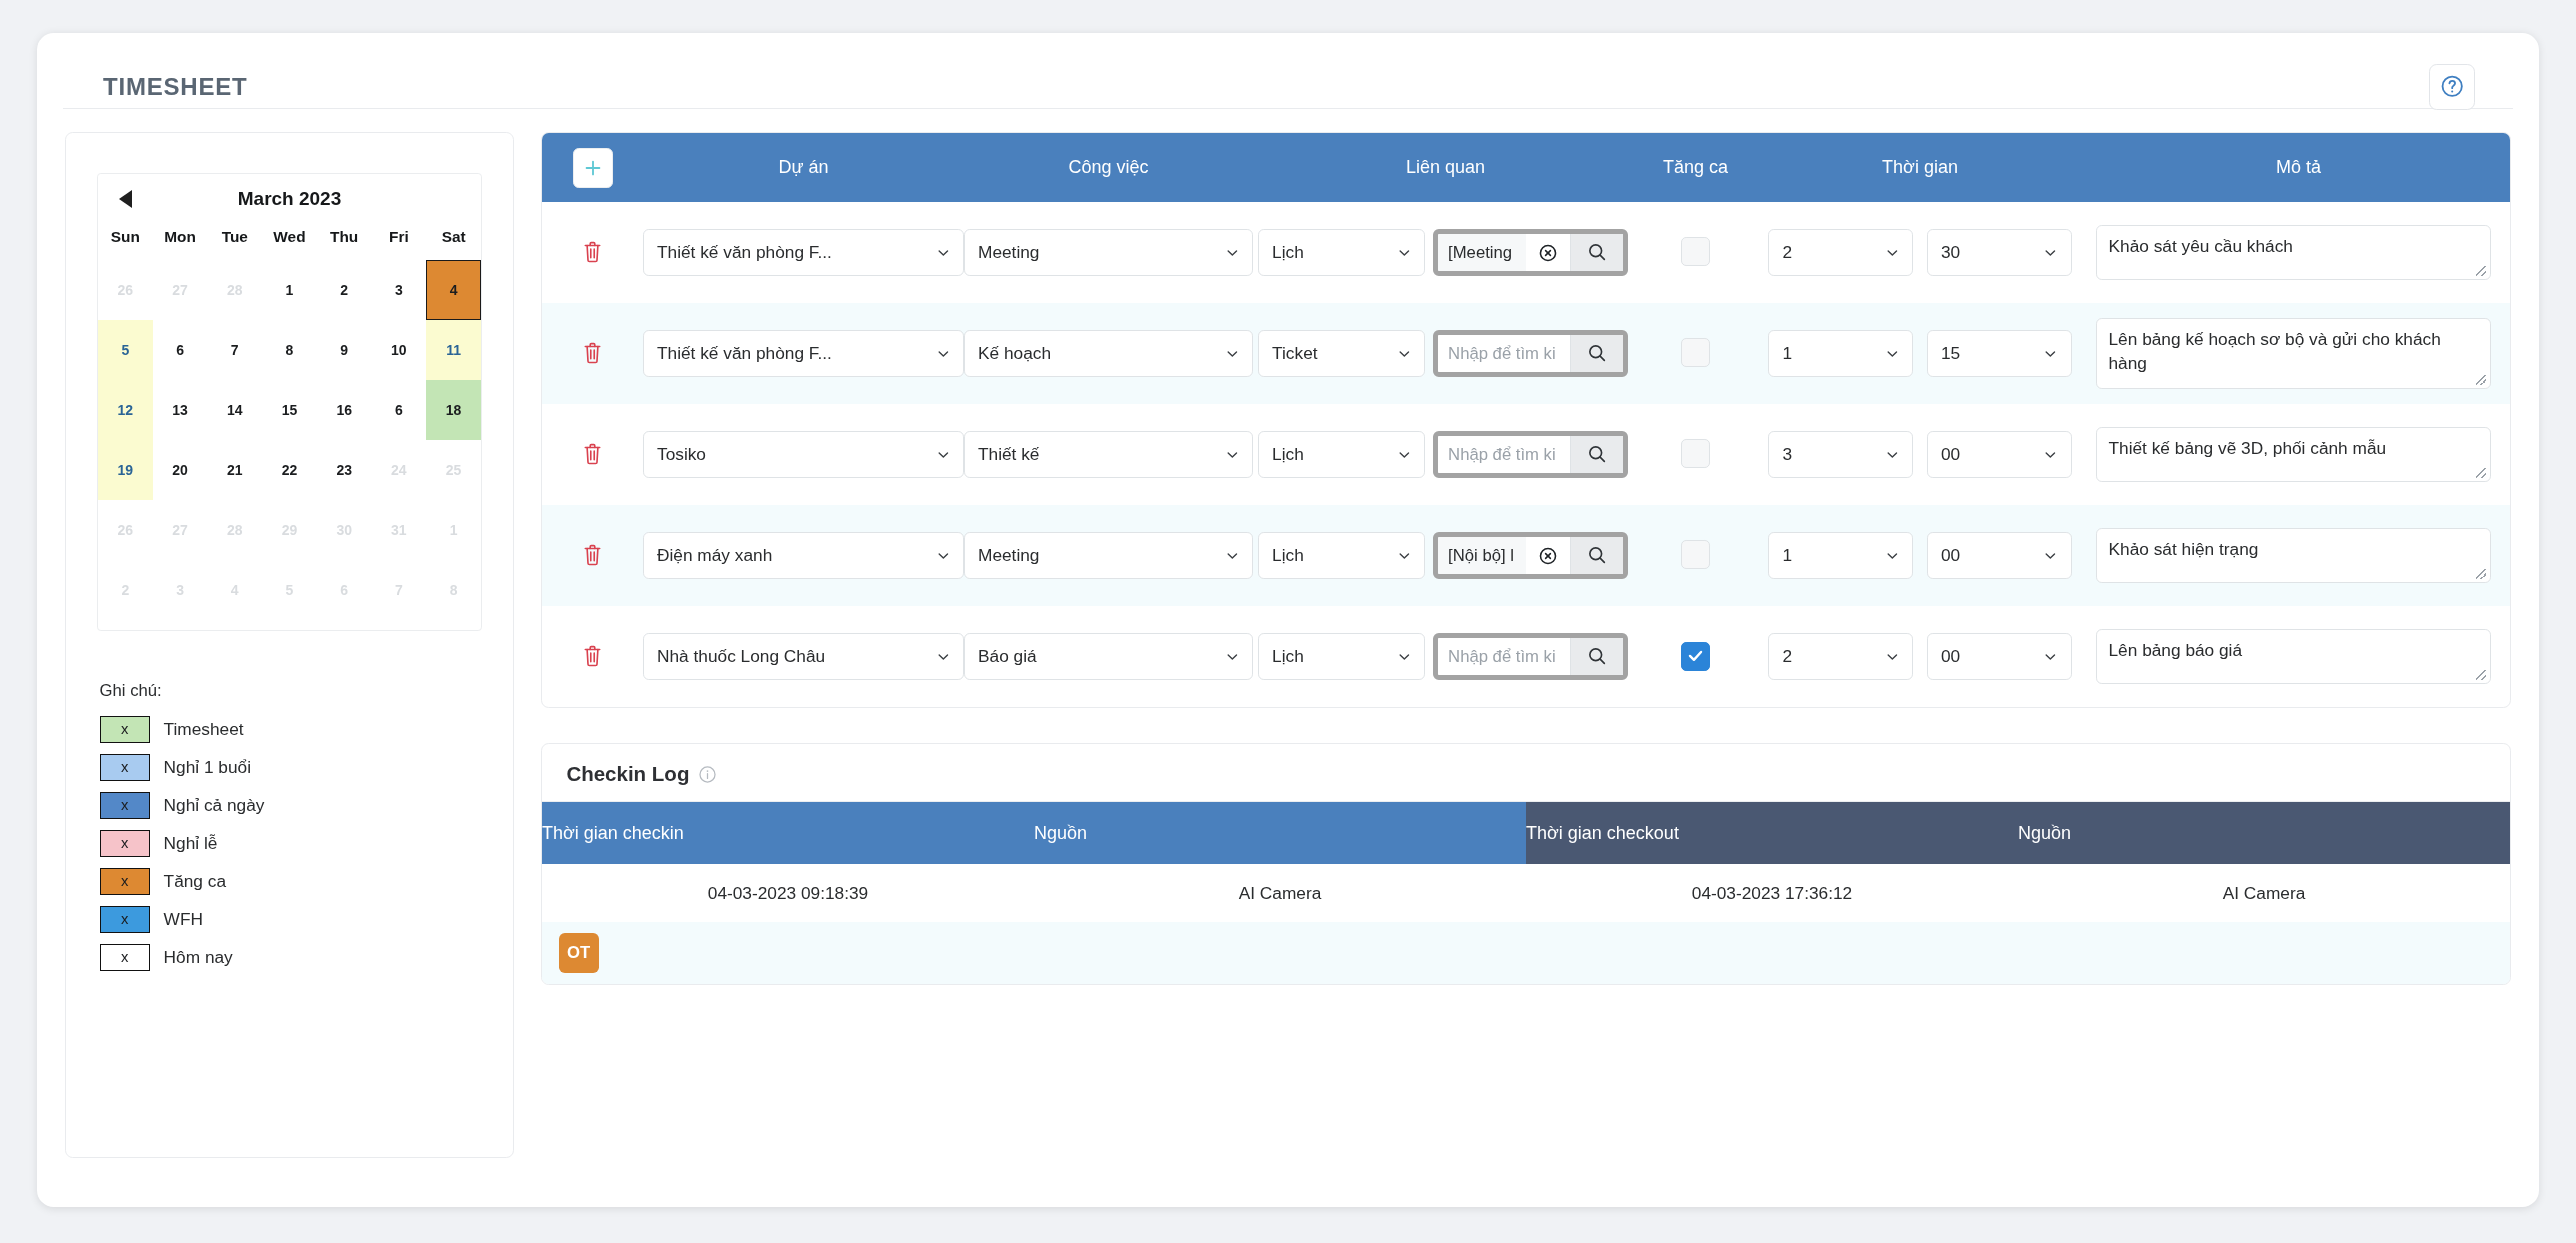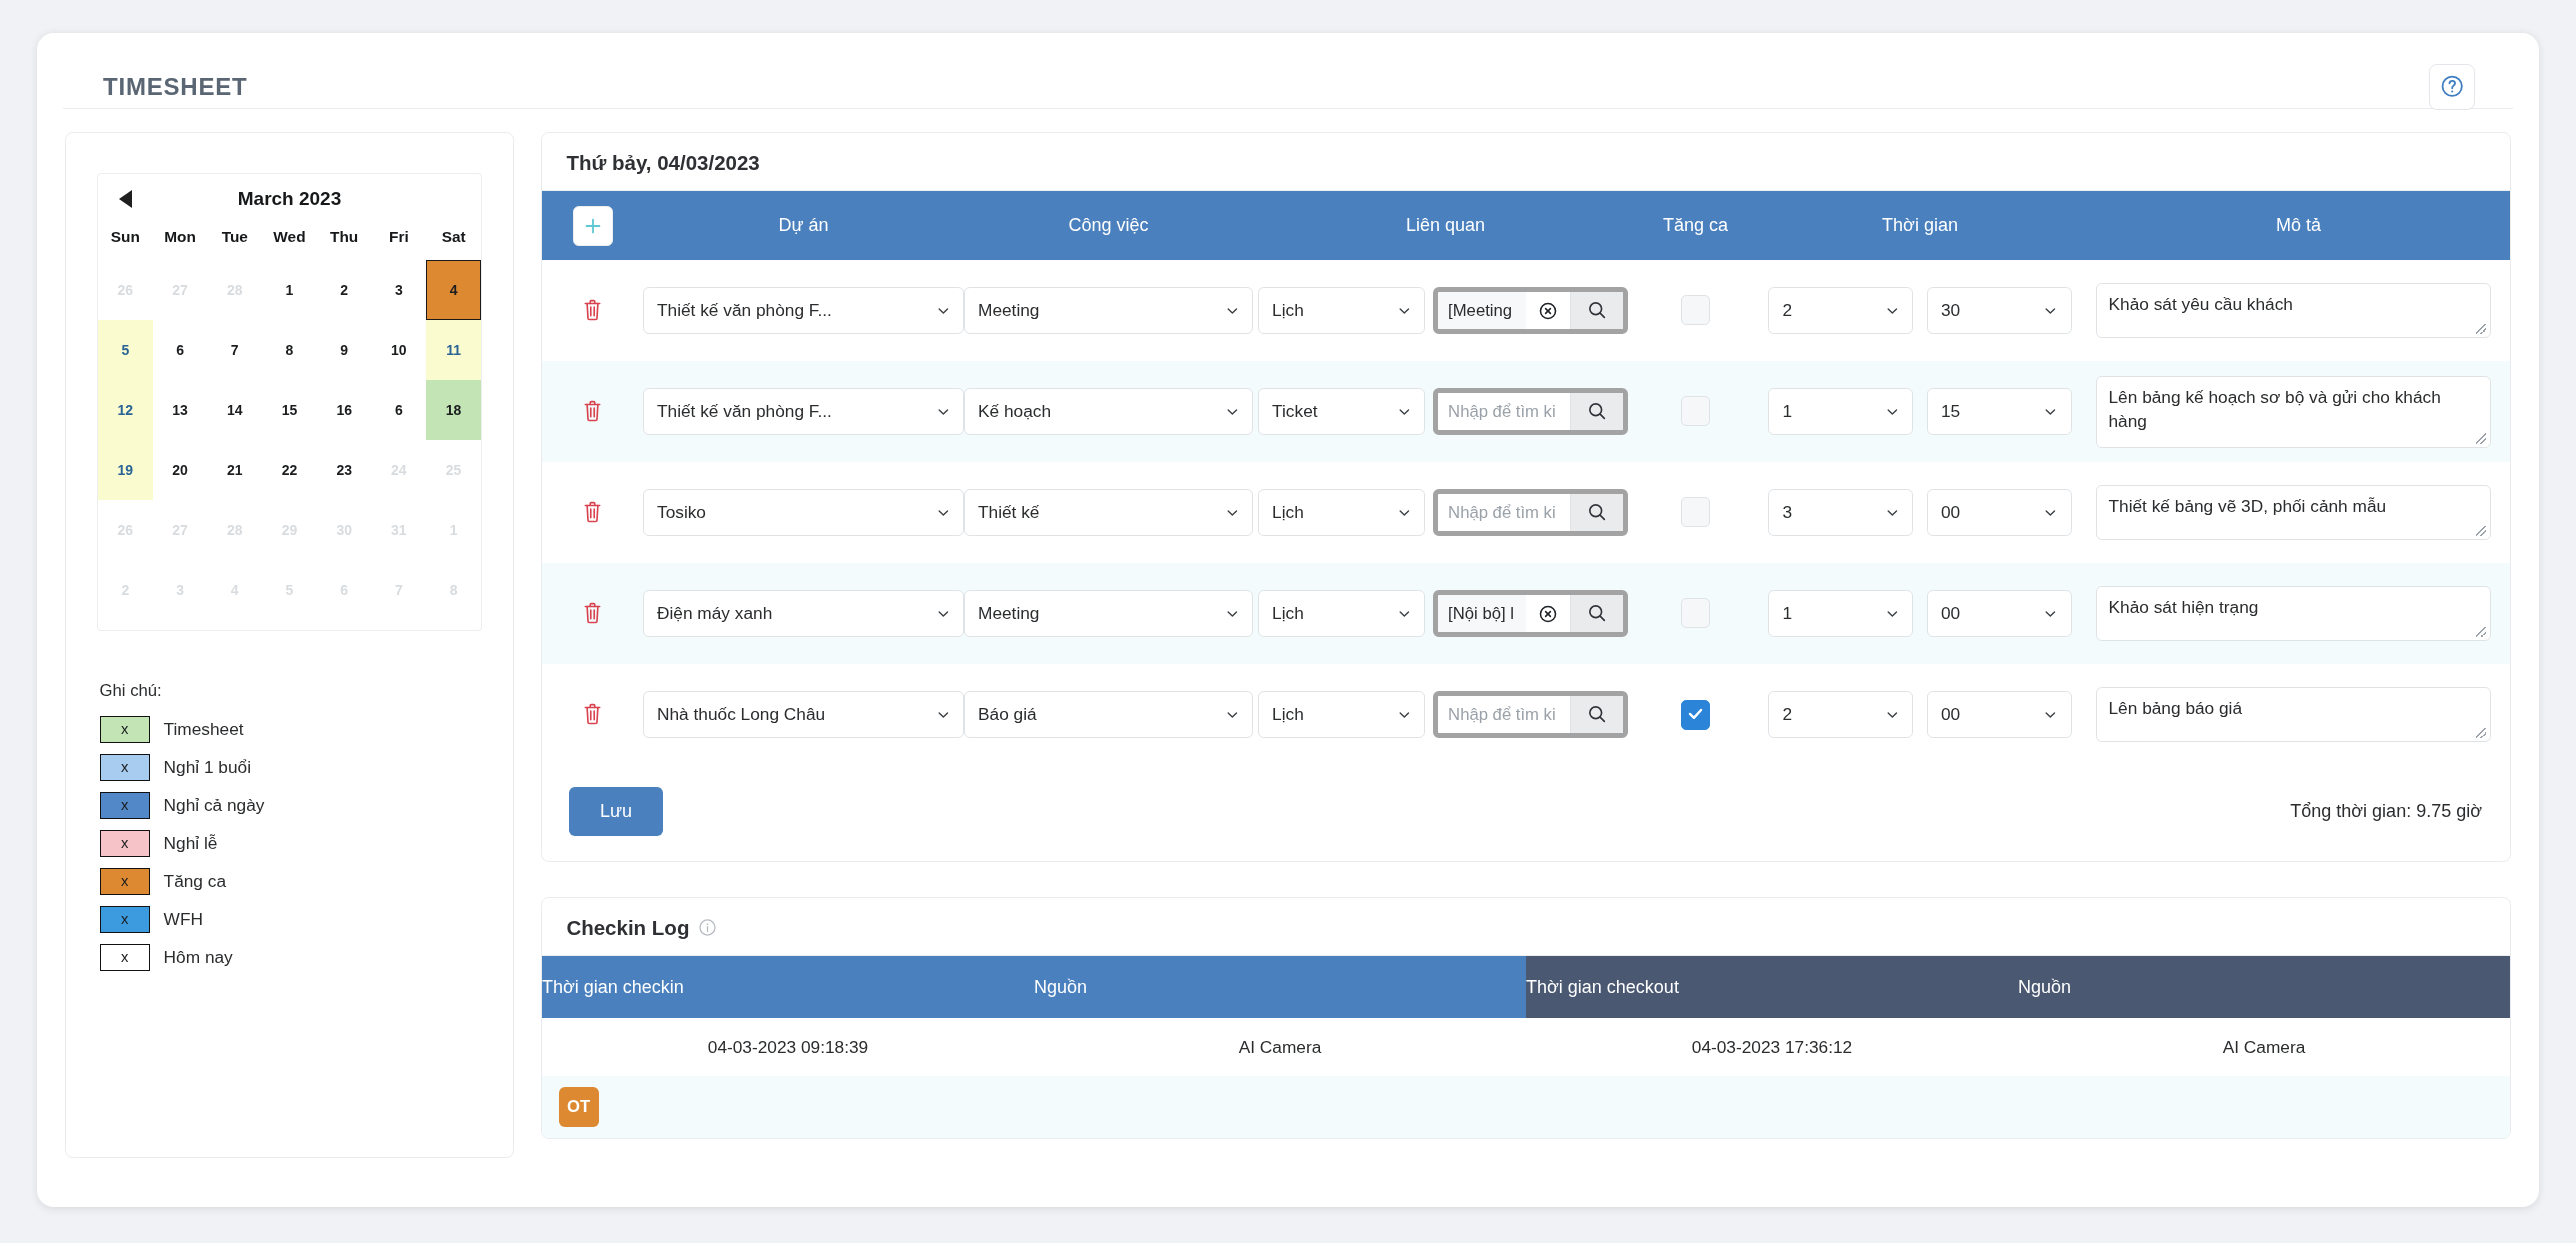--- a/index.html
+++ b/index.html
@@ -527,23 +527,20 @@
               <div class="legend-swatch" style="background: rgb(255, 255, 255);">x</div>
               <div class="legend-label">Hôm nay</div>
             </div>
           </div>
       </div>
     </div>
 
     <div class="right-panel">
 
       <div class="card">
-        <div class="card-head">
-          <div class="card-head-title">Thứ bảy, 04/03/2023</div>
-        </div>
 
         <table class="ts">
           <thead>
             <tr>
               <th class="col-del">
                 <span class="add-btn">
                   <span>
                     <svg width="22" height="22" viewBox="0 0 24 24" stroke="#5ec8d4" stroke-width="2" stroke-linecap="round">
                       <path d="M12 5v14M5 12h14"></path>
                     </svg>
@@ -996,24 +993,20 @@
                 </td>
                 <td>
                   <div class="desc-wrap">
                     <div class="desc">Lên bảng báo giá</div>
                   </div>
                 </td>
               </tr>
             </tbody>
         </table>
 
-        <div class="ts-footer">
-          <button class="save-btn">Lưu</button>
-          <div class="total-time">Tổng thời gian: 9.75 giờ</div>
-        </div>
       </div>
 
       <div class="card">
         <div class="card-head">
           <div class="card-head-title">Checkin Log</div>
           <span class="info-icon">
             <svg width="19" height="19" viewBox="0 0 24 24" fill="none" stroke="#b6bbc1" stroke-width="1.6">
               <circle cx="12" cy="12" r="9.5"></circle>
               <path d="M12 11v6" stroke-linecap="round"></path>
               <circle cx="12" cy="7.6" r="1.1" fill="#b6bbc1" stroke="none"></circle>

